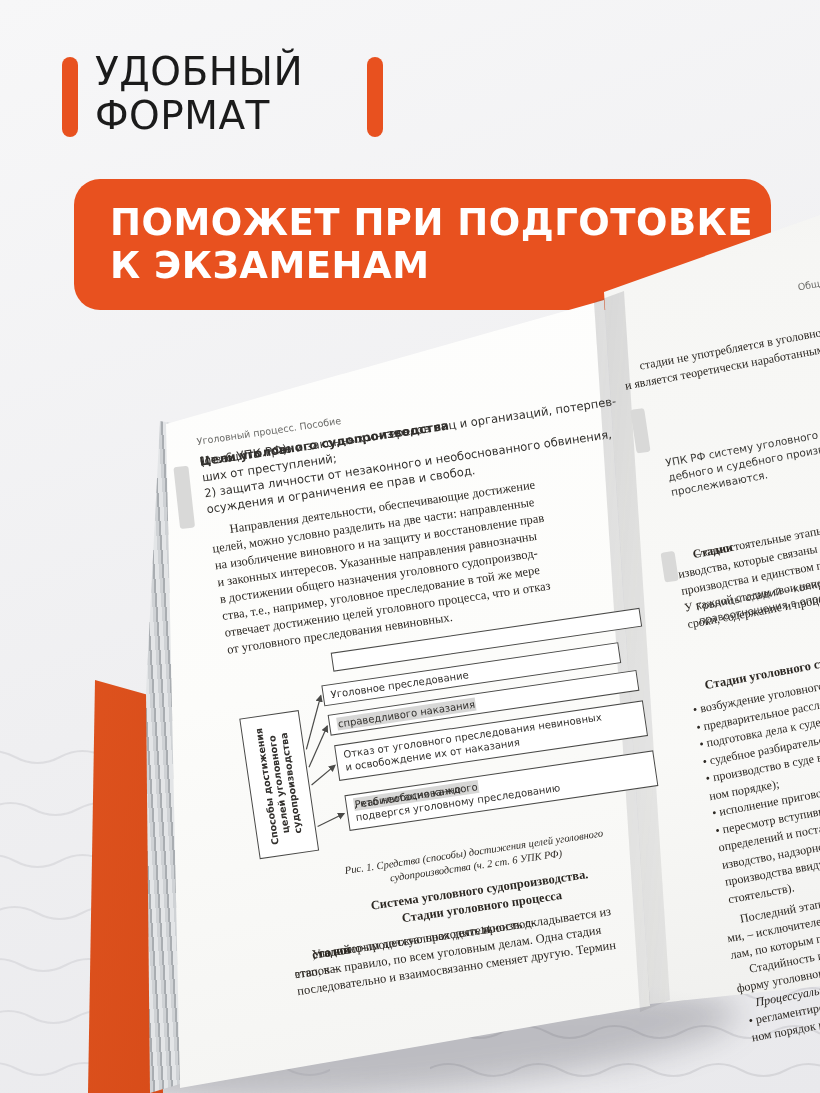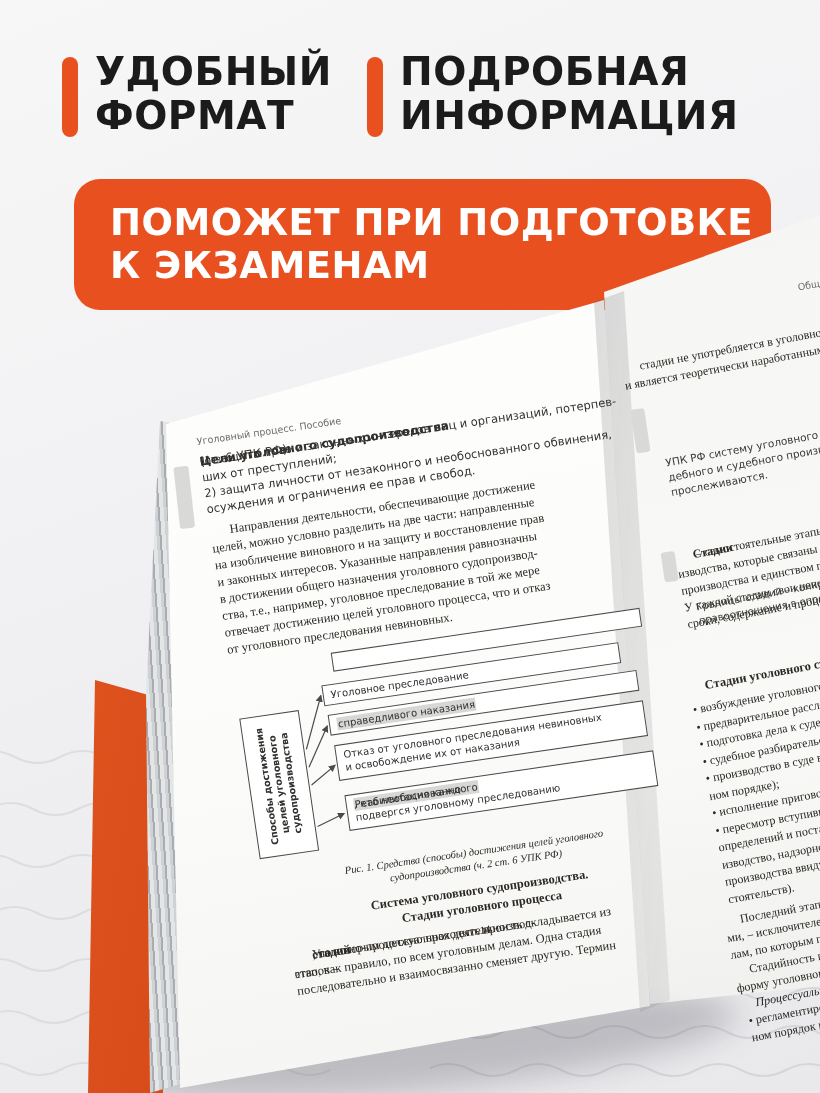--- a/index.html
+++ b/index.html
@@ -4,21 +4,21 @@
 <style>
   html,body{margin:0;padding:0;}
   .stage{position:relative;width:820px;height:1093px;overflow:hidden;
     background:linear-gradient(160deg,#f7f7f8 0%,#efeff1 55%,#e9e9ec 100%);
     font-family:"Liberation Sans",sans-serif;}
   .stage *{position:absolute;box-sizing:border-box;}
   svg{display:block;}
 
   
   .accent-bar{width:16px;height:80px;border-radius:9px;background:#e8511f;}
-  .feat-title{font-family:"DejaVu Sans",sans-serif;font-weight:bold;font-size:39px;line-height:44px;
+  .feat-title{font-family:"DejaVu Sans",sans-serif;font-weight:normal;font-size:39px;line-height:44px;
     color:#1b1b1b;letter-spacing:.5px;white-space:pre;}
   .banner{left:74px;top:179px;width:697px;height:131px;border-radius:26px;background:#e8511f;}
   .banner-text{left:36px;top:22px;font-family:"DejaVu Sans",sans-serif;font-weight:bold;
     font-size:37px;line-height:43px;color:#ffffff;letter-spacing:.5px;white-space:pre;}
 
   
   .waves{pointer-events:none;}
 
   
   .book-shadow{left:120px;top:1000px;width:620px;height:90px;border-radius:50%;
@@ -103,22 +103,20 @@
       <path d="M0 14 Q22.5 2 45 14 T90 14 T135 14 T180 14 T225 14 T270 14 T315 14 T360 14 T405 14"></path>
       <path transform="translate(-18,38)" d="M0 14 Q22.5 2 45 14 T90 14 T135 14 T180 14 T225 14 T270 14 T315 14 T360 14 T405 14 T450 14"></path>
       <path transform="translate(-4,76)" d="M0 14 Q22.5 2 45 14 T90 14 T135 14 T180 14 T225 14 T270 14 T315 14 T360 14 T405 14"></path>
     </g>
   </svg>
 
   <div class="accent-bar" style="left:62px;top:57px"></div>
   <div class="feat-title" style="left:95px;top:50px">УДОБНЫЙ
 ФОРМАТ</div>
   <div class="accent-bar" style="left:367px;top:57px"></div>
-  <div class="feat-title" style="left:400px;top:50px">ПОДРОБНАЯ
-ИНФОРМАЦИЯ</div>
 
   <div class="banner">
     <div class="banner-text">ПОМОЖЕТ ПРИ ПОДГОТОВКЕ
 К ЭКЗАМЕНАМ</div>
   </div>
 
   <div class="book-shadow"></div>
   <div class="cover-edge"></div>
   <div class="page-stack"></div>
   <div class="left-page"></div>

